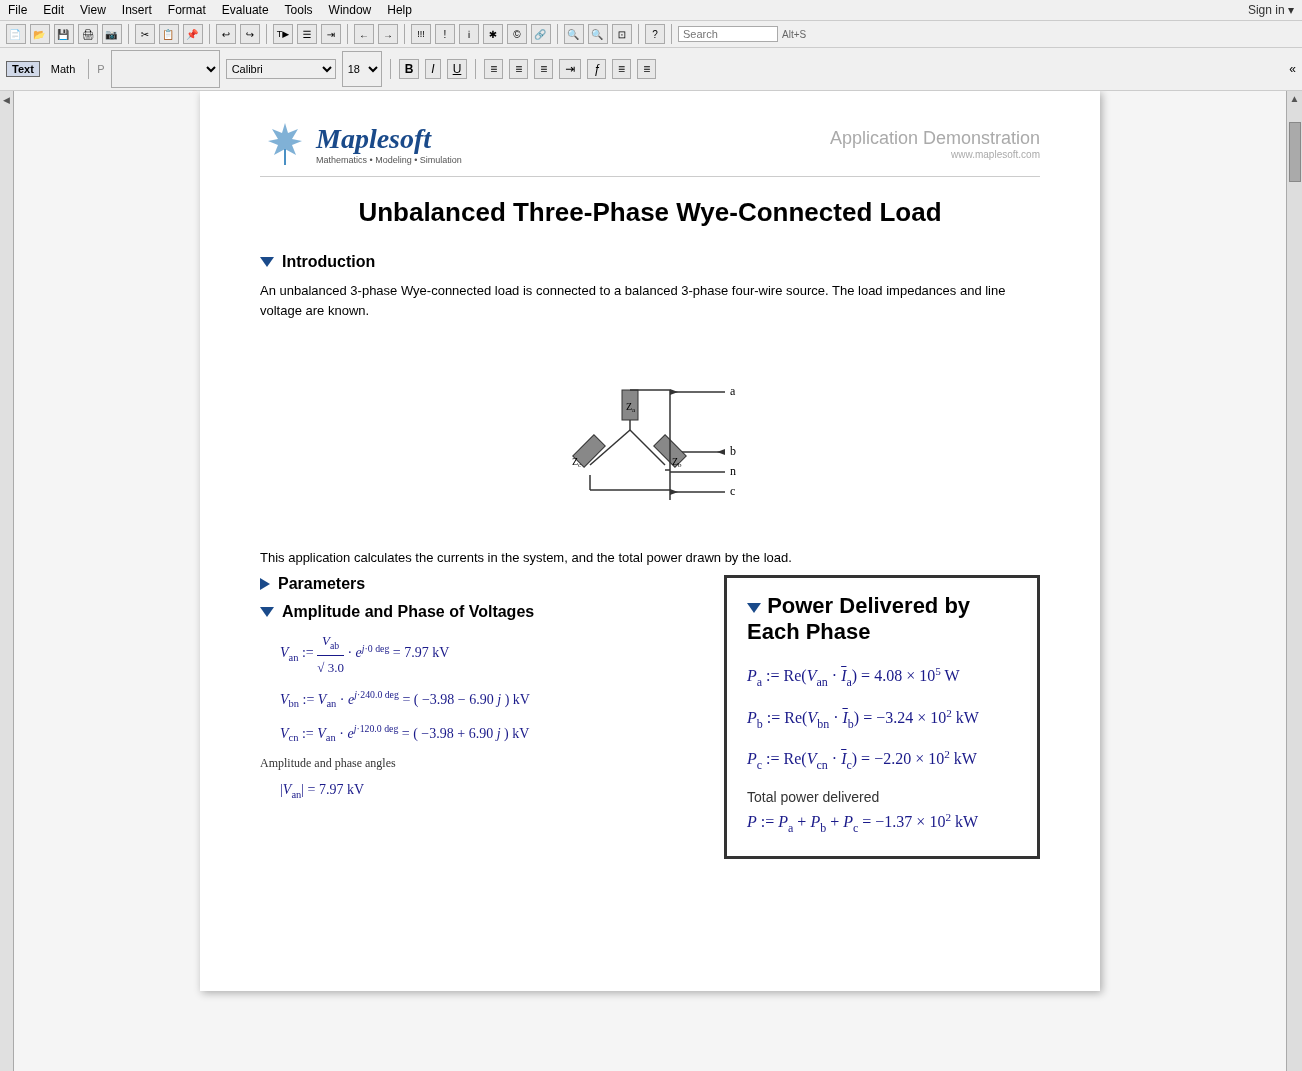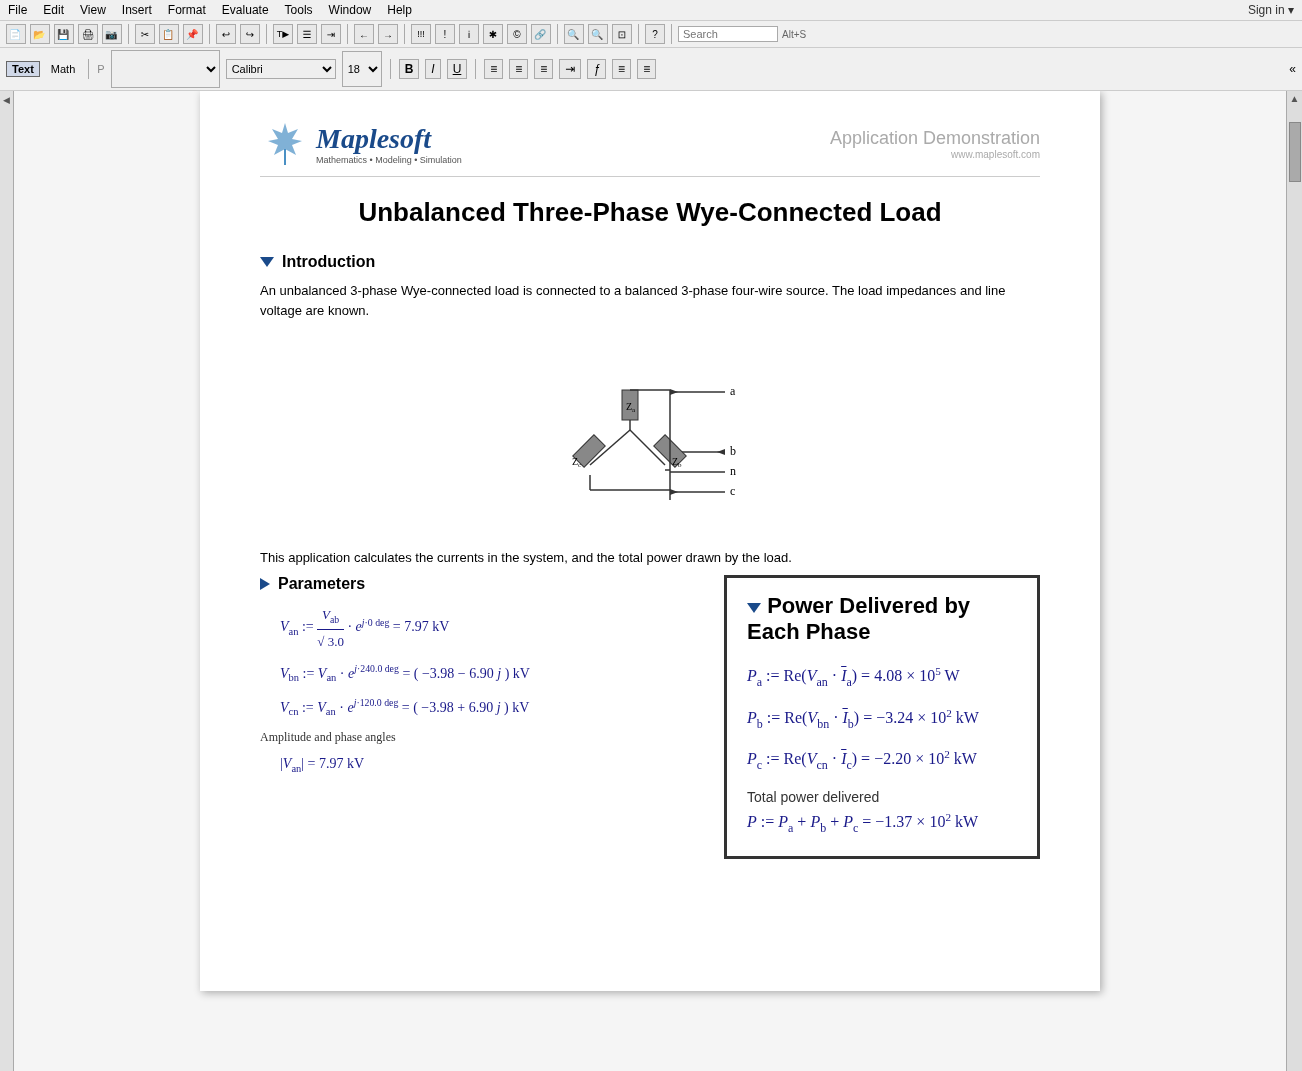--- a/index.html
+++ b/index.html
@@ -467,20 +467,24 @@
       <div class="bottom-columns">
 
         <div class="left-col">
 
           <div class="section-heading">
             <span class="triangle-right"></span>
             <span>Parameters</span>
           </div>
 
           <div class="math-section">
+            <div class="section-heading">
+              <span class="triangle-down"></span>
+              <span>Amplitude and Phase of Voltages</span>
+            </div>
 
             <div class="math-formula">
               <i>V</i><sub>an</sub> := 
               <span style="display:inline-block;text-align:center;vertical-align:middle;">
                 <span style="display:block;border-bottom:1px solid #1a1a8a;padding-bottom:1px;font-size:13px;"><i>V</i><sub>ab</sub></span>
                 <span style="display:block;font-size:13px;">√ 3.0</span>
               </span>
               · <i>e</i><sup><i>j</i>·0 deg</sup> = <span class="blue">7.97 kV</span>
             </div>
 

